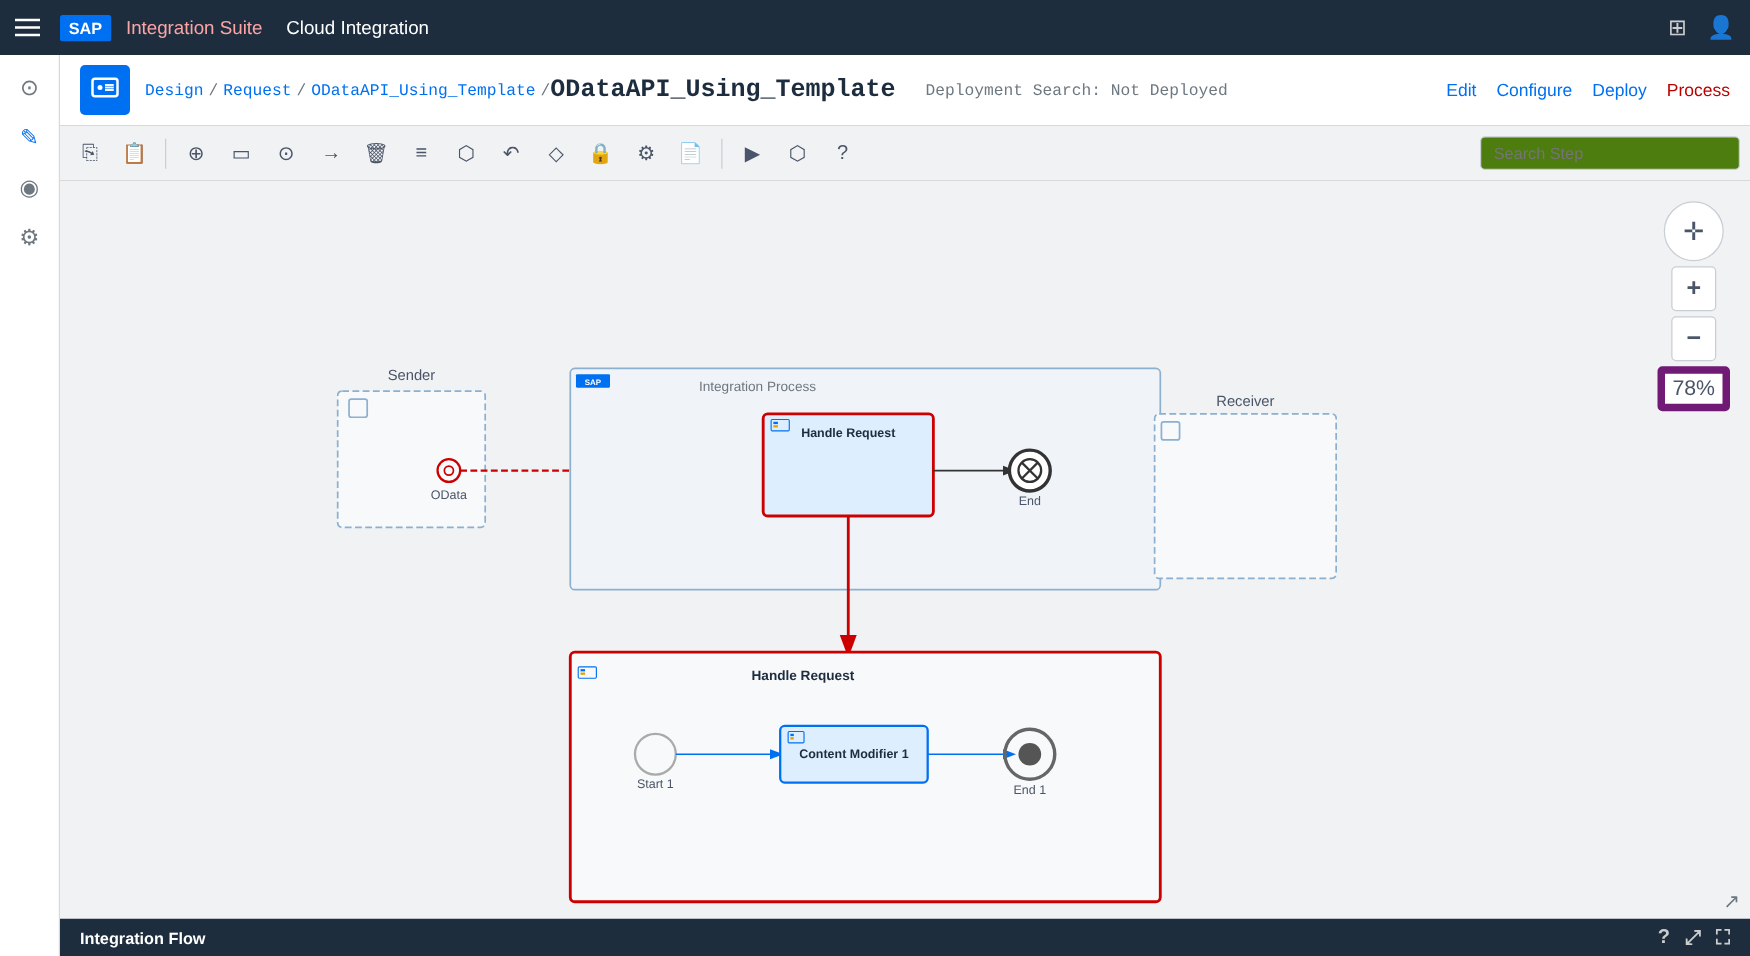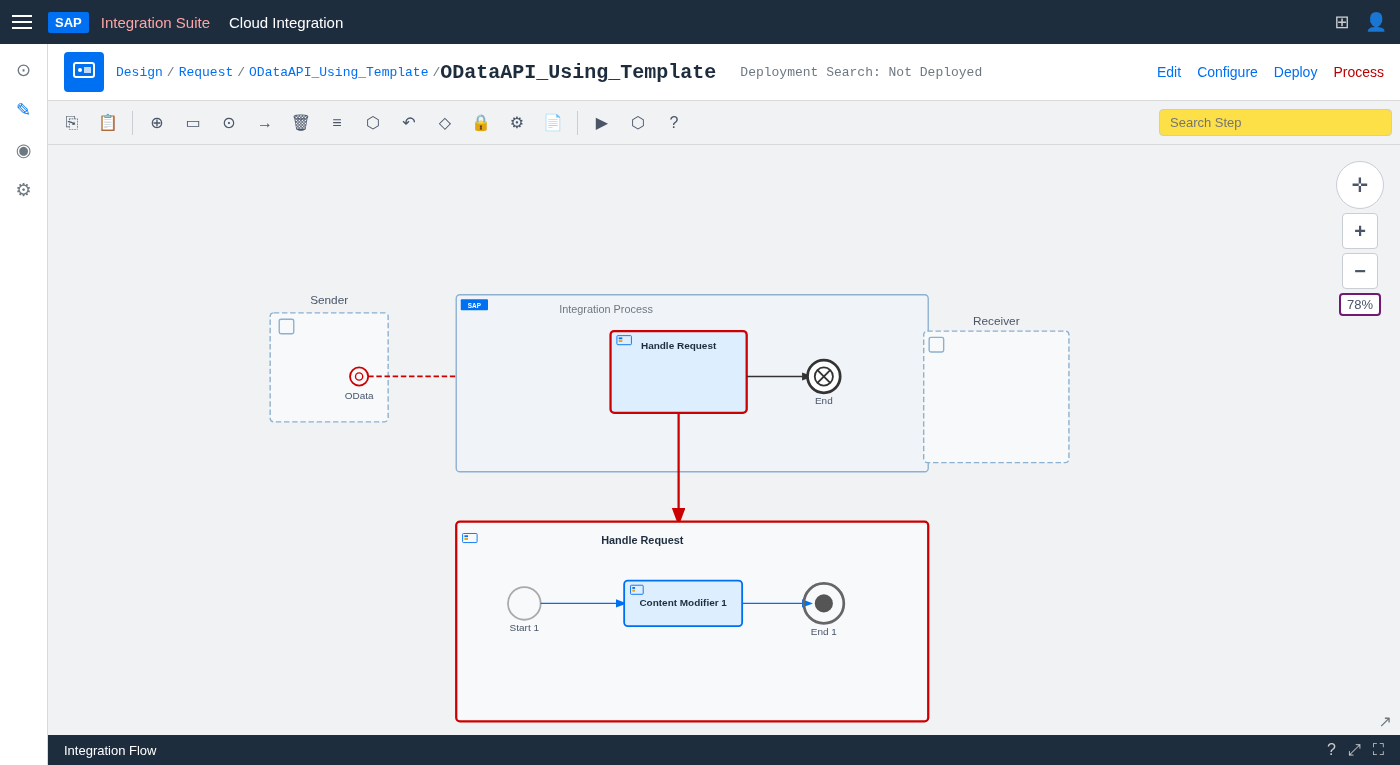--- a/index.html
+++ b/index.html
@@ -119,22 +119,22 @@
       background: none;
       border: none;
     }
     .toolbar-separator { width: 1px; height: 24px; background: #c9cdd4; margin: 0 4px; }
     #search-step-input {
       margin-left: auto;
       padding: 5px 10px;
       border: 1px solid #c9cdd4;
       border-radius: 4px;
       font-size: 13px;
-      width: 233px;
-      background: #fde047;
+      width: 208px;
+      background: #4d7c0f;
     }
 
     
     #canvas {
       flex: 1;
       position: relative;
       background: #f0f2f4;
       overflow: hidden;
     }
 
@@ -175,25 +175,25 @@
       border-radius: 4px;
       display: flex;
       align-items: center;
       justify-content: center;
       cursor: pointer;
       font-size: 20px;
       color: #4a5568;
       font-weight: bold;
     }
     #zoom-level {
-      font-size: 13px;
+      font-size: 17px;
       color: #4a5568;
       background: white;
       padding: 2px 6px;
-      border: 2px solid #701a75;
+      border: 6px solid #701a75;
       border-radius: 4px;
     }
 
     
     #flow-svg {
       width: 100%;
       height: 100%;
     }
 
     
@@ -202,21 +202,21 @@
       bottom: 0;
       left: 0;
       right: 0;
       height: 30px;
       background: #1d2d3e;
       color: white;
       display: flex;
       align-items: center;
       padding: 0 16px;
       font-size: 13px;
-      font-weight: 400;
+      font-weight: 700;
     }
     #bottom-bar-right {
       margin-left: auto;
       display: flex;
       gap: 12px;
       align-items: center;
     }
     .bottom-icon { color: #ccc; cursor: pointer; font-size: 16px; }
   </style>
 </head>

